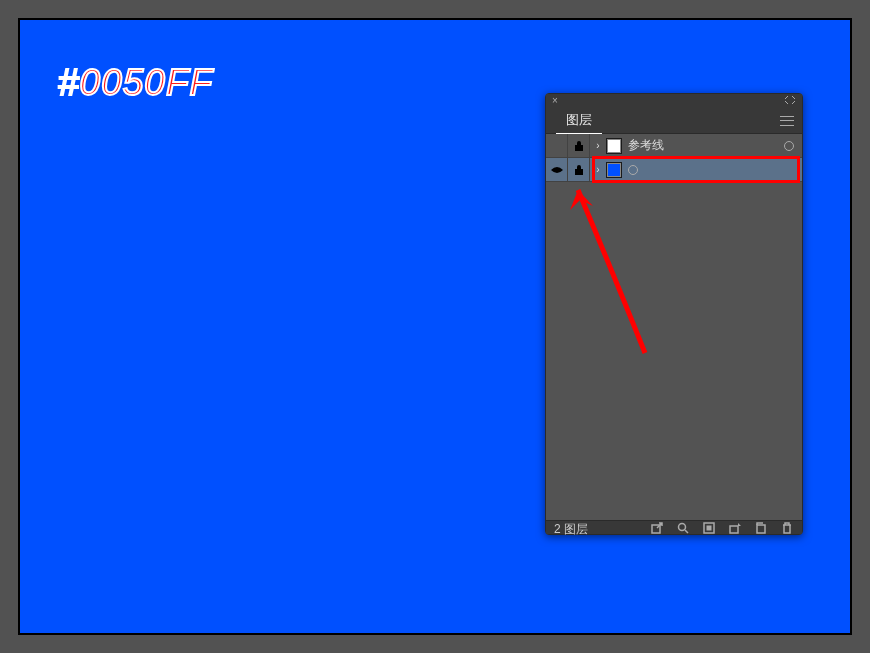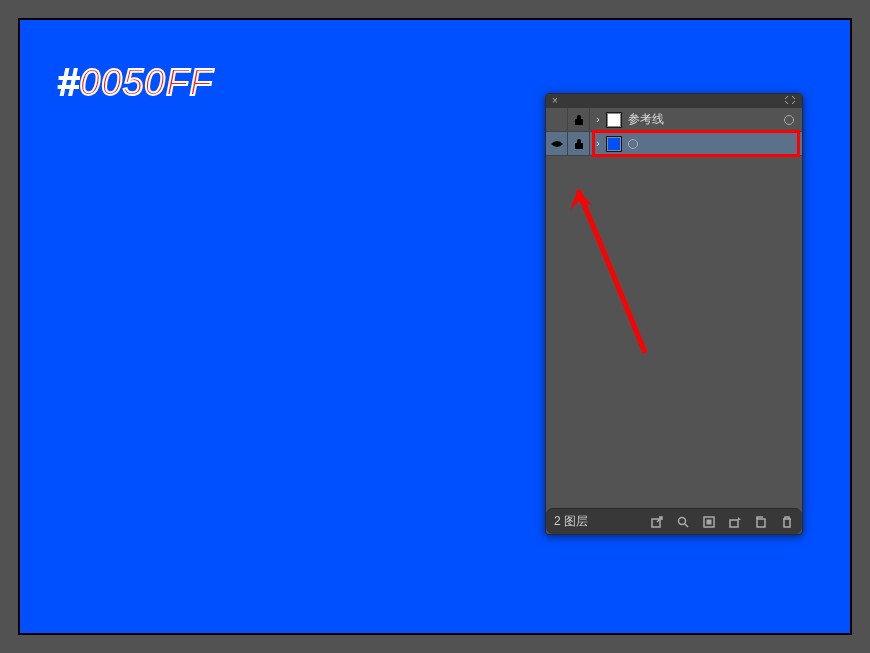--- a/index.html
+++ b/index.html
@@ -158,28 +158,27 @@
     .red-highlight {
       position: absolute;
       border: 3px solid #ff0000;
       left: 46px;
       right: 2px;
       top: -2px;
       bottom: -2px;
       pointer-events: none;
     }
     .panel-footer {
-      height: 26px;
+      height: 14px;
       background: #383838;
       border-top: 1px solid #2a2a2a;
       display: flex;
-      align-items: center;
+      align-items: flex-start;
       padding: 0 8px;
       gap: 12px;
-      border-radius: 7px;
     }
     .footer-label {
       color: #ccc;
       font-size: 12px;
       margin-right: auto;
     }
     .footer-icon {
       color: #aaa;
       font-size: 12px;
       cursor: pointer;
@@ -210,20 +209,28 @@
 </div>
 
 <div class="layers-panel">
   <div class="panel-topbar">
     <span class="close-x">×</span>
     <span class="collapse-arrows">
       <svg viewBox="0 0 12 8" width="12" height="8">
           <path d="M1 3 L4 0 M1 5 L4 8 M11 3 L8 0 M11 5 L8 8" stroke="#aaa" stroke-width="1" fill="none"></path>
         </svg>
     </span>
+  </div>
+  <div class="panel-tabbar">
+    <div class="tab">图层</div>
+    <div class="menu-icon">
+      <span></span>
+        <span></span>
+        <span></span>
+    </div>
   </div>
   <div class="layer-list">
 
     <div class="layer-row">
       <div class="vis-col"></div>
       <div class="lock-col lock-icon">
         <svg viewBox="0 0 10 12">
             <rect x="1" y="5" width="8" height="6"></rect>
             <path d="M3 5 V3 a2 2 0 0 1 4 0 V5"></path>
           </svg>

